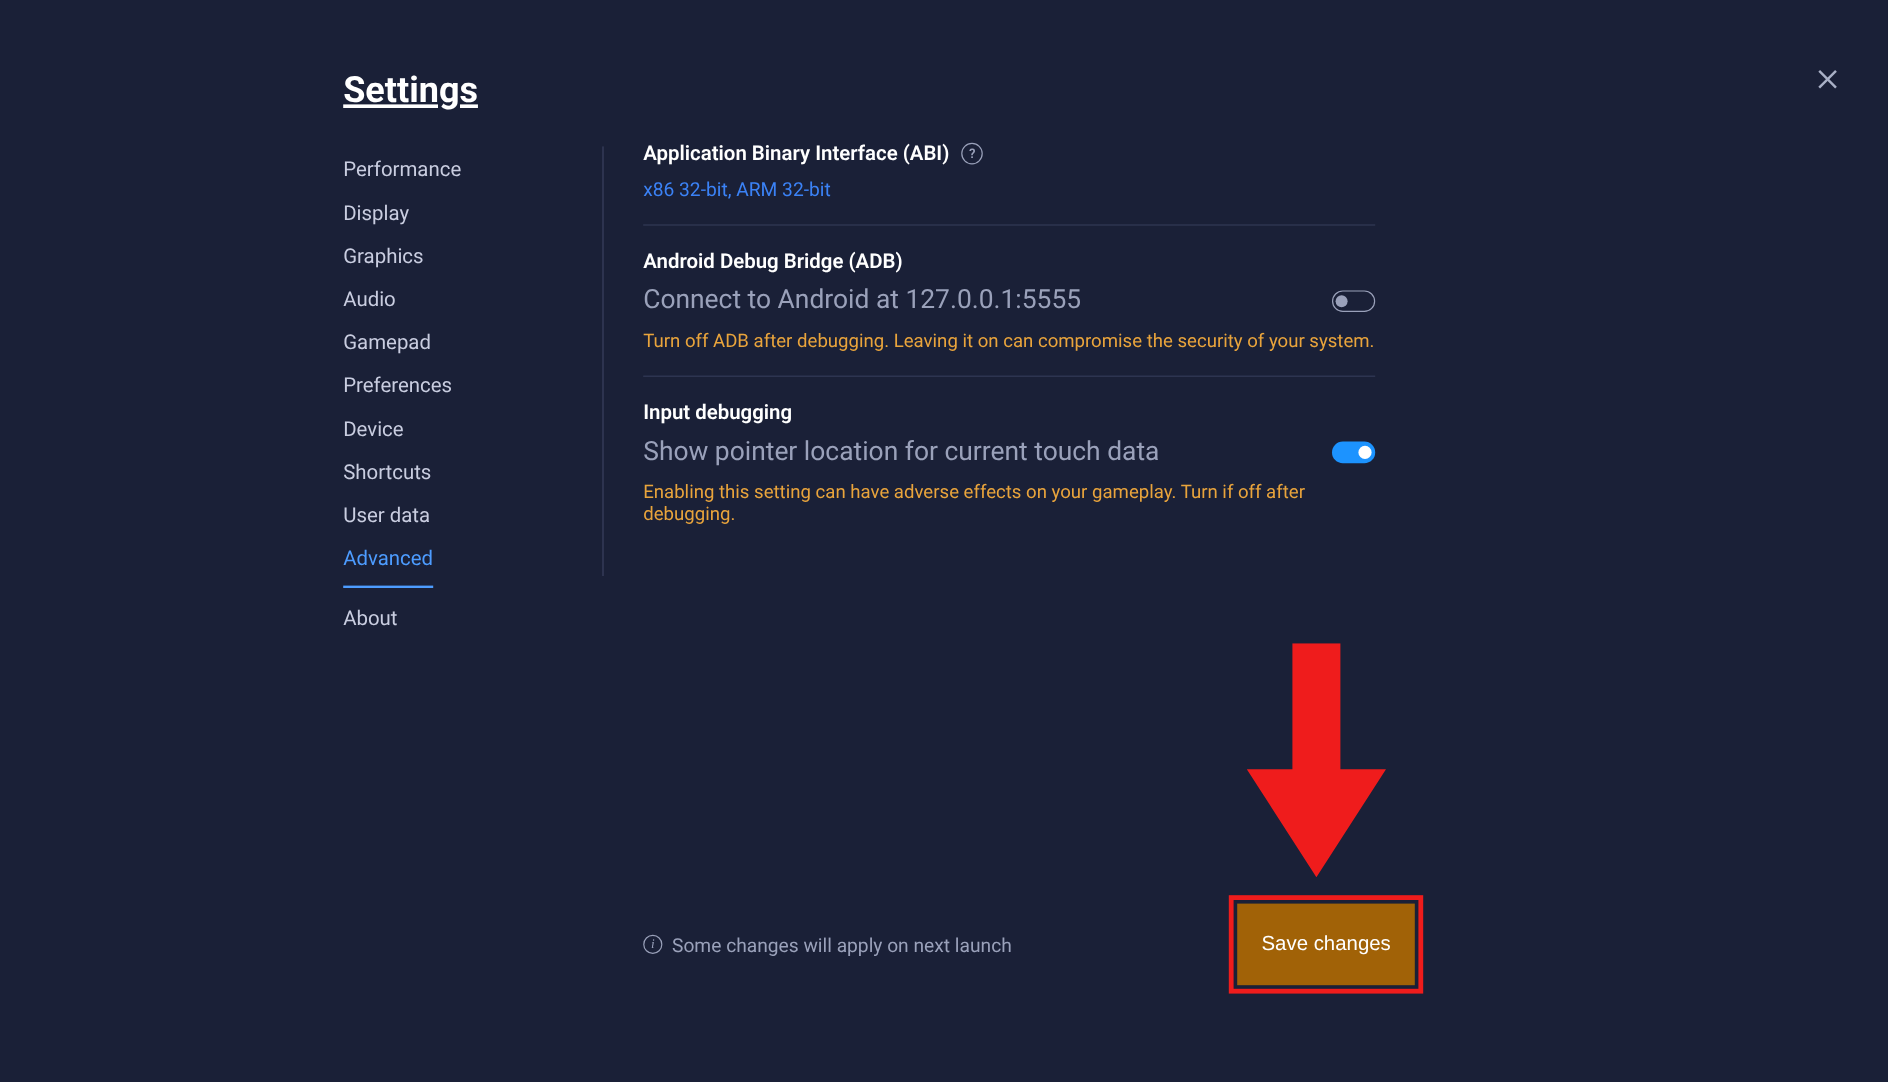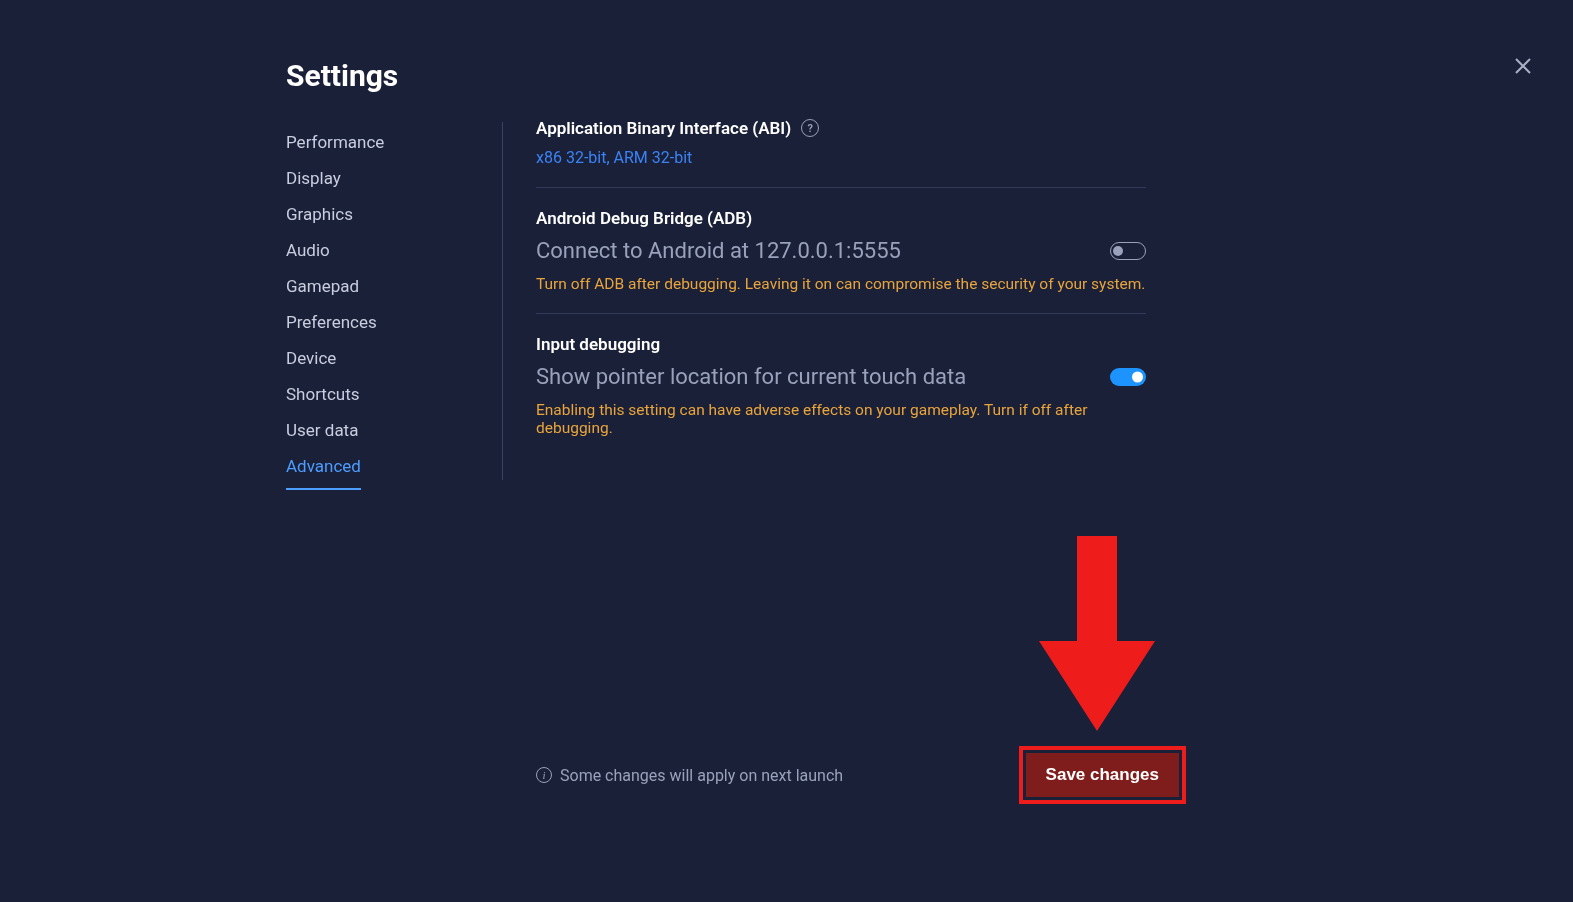--- a/index.html
+++ b/index.html
@@ -12,20 +12,21 @@
     overflow: hidden;
     position: relative;
   }
   .page-title {
     position: absolute;
     left: 286px;
     top: 58px;
     font-size: 30px;
     font-weight: 700;
     color: #fff;
+    text-decoration: underline;
   }
   .close-btn {
     position: absolute;
     right: 38px;
     top: 54px;
     width: 24px;
     height: 24px;
     cursor: pointer;
     color: #a9b0c6;
   }
@@ -171,25 +172,25 @@
     color: #9aa1ba;
     font-style: italic;
     font-family: Georgia, serif;
   }
   .save-button-wrap {
     border: 4px solid #ef1c1c;
     padding: 3px;
     display: inline-block;
   }
   .save-button {
-    background: #7f1d1d;
+    background: #a16207;
     color: #fff;
     font-size: 17px;
-    font-weight: 700;
-    padding: 12px 20px;
+    font-weight: 400;
+    padding: 24px 20px;
     border: none;
     cursor: pointer;
   }
   .arrow-annotation {
     position: absolute;
     left: 1039px;
     top: 536px;
     width: 116px;
     height: 195px;
   }
@@ -210,20 +211,21 @@
   <div class="sidebar-item">Performance</div>
   <div class="sidebar-item">Display</div>
   <div class="sidebar-item">Graphics</div>
   <div class="sidebar-item">Audio</div>
   <div class="sidebar-item">Gamepad</div>
   <div class="sidebar-item">Preferences</div>
   <div class="sidebar-item">Device</div>
   <div class="sidebar-item">Shortcuts</div>
   <div class="sidebar-item">User data</div>
   <div class="sidebar-item active">Advanced</div>
+  <div class="sidebar-item">About</div>
 </div>
 
 <div class="divider-vertical"></div>
 
 <div class="content">
 
   <div class="section-title">
     <span>Application Binary Interface (ABI)</span>
     <span class="help-icon">?</span>
   </div>

